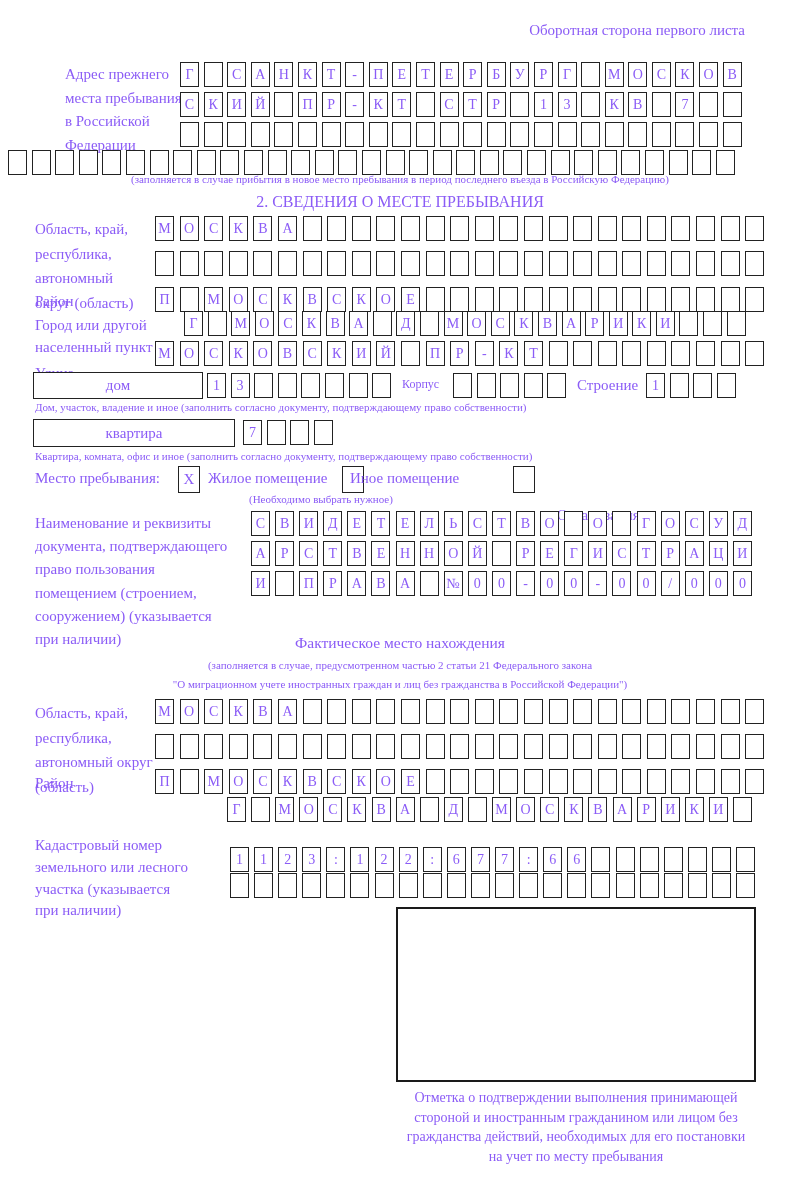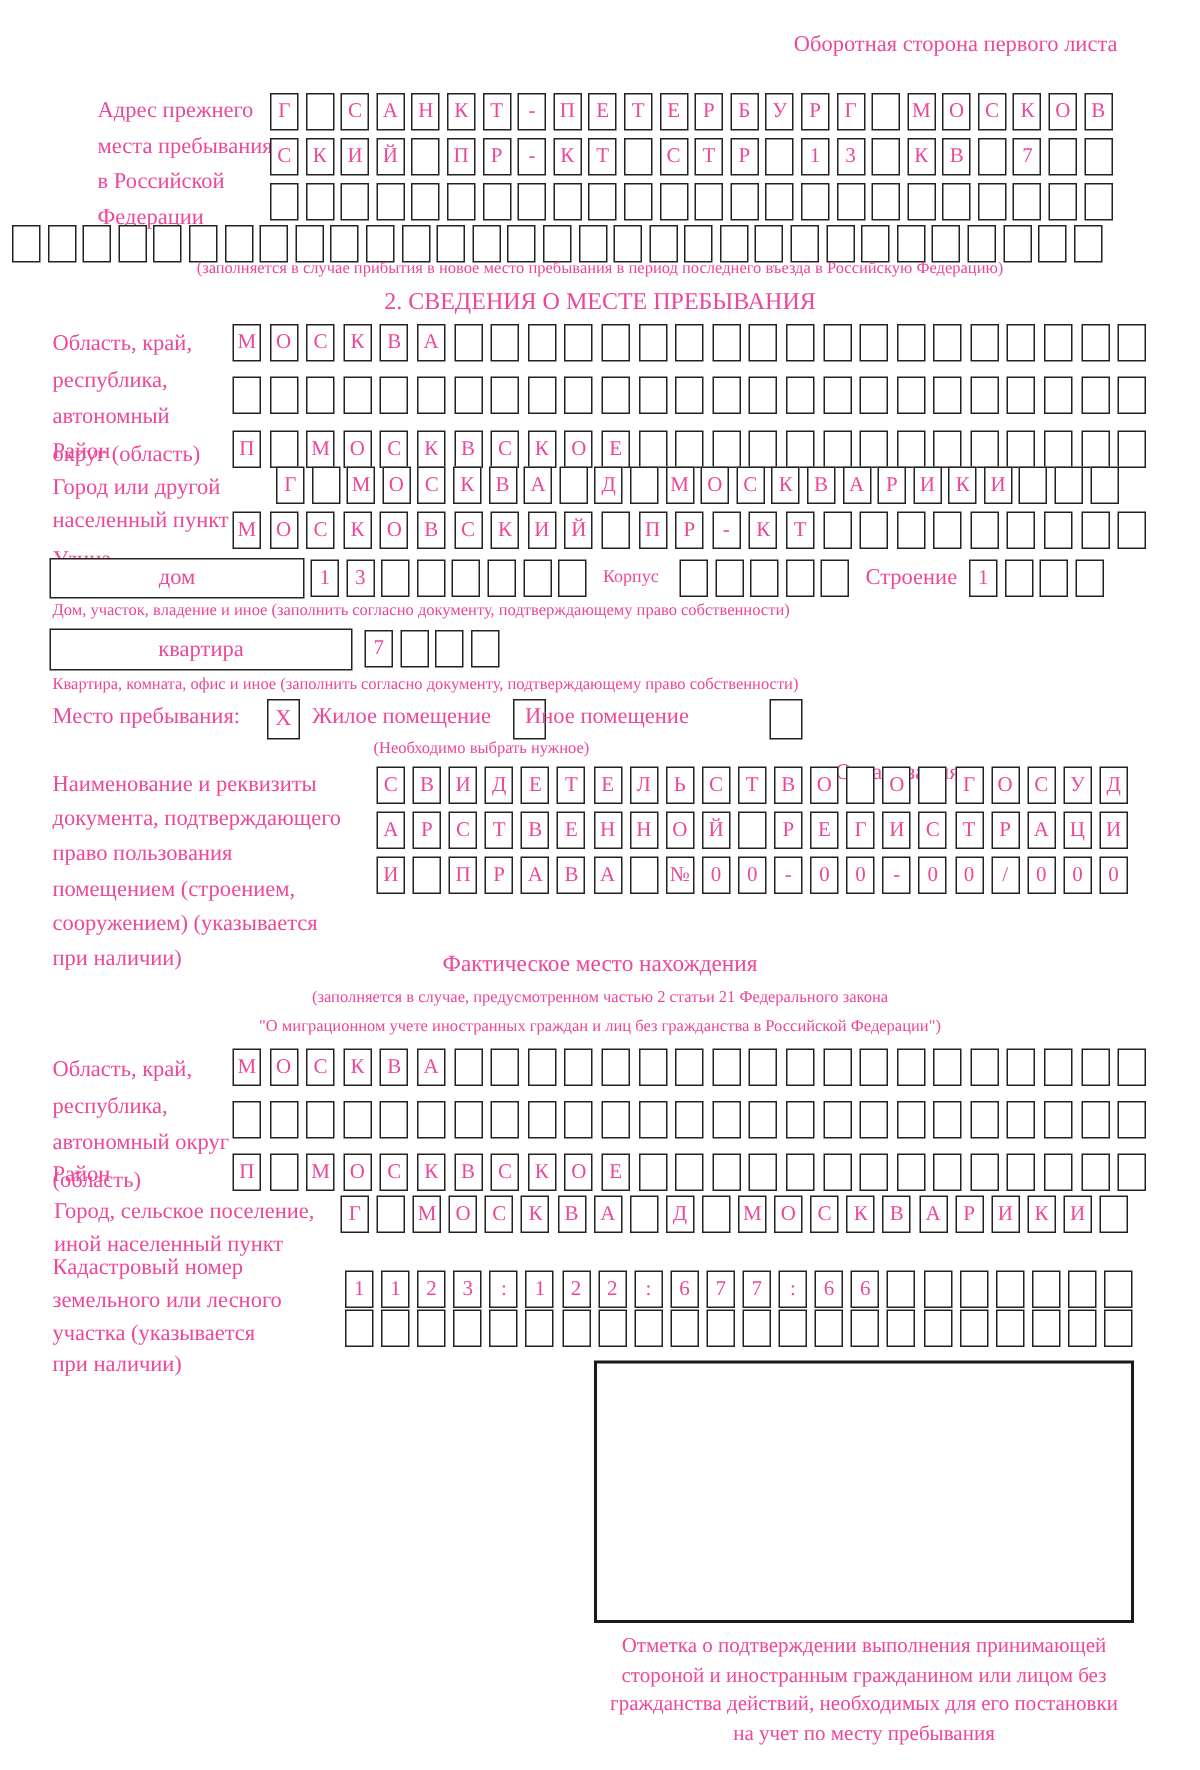--- a/index.html
+++ b/index.html
@@ -1,18 +1,18 @@
 <!DOCTYPE html>
 <html><head>
 <meta charset="utf-8">
 <style>
   html,body{margin:0;padding:0;background:#fff;}
   #page{
     position:relative;width:800px;height:1180px;background:#ffffff;
-    font-family:"Liberation Serif","DejaVu Serif",serif;color:#ec4899;overflow:hidden;
+    font-family:"Liberation Serif","DejaVu Serif",serif;color:#8b5cf6;overflow:hidden;
   }
   .abs{position:absolute;}
   .lbl{font-size:15px;line-height:23.5px;white-space:pre-line;}
   .note{font-size:11px;}
   .bold{font-weight:normal;}
   .center{left:0;width:800px;text-align:center;}
   .cellrow{position:absolute;display:flex;}
   .cell{
     box-sizing:border-box;flex:0 0 auto;width:19px;height:25px;margin-right:4.6px;
     border:1.6px solid #222;display:flex;align-items:center;justify-content:center;
@@ -509,22 +509,20 @@
       <span class="cell"></span>
       <span class="cell"></span>
       <span class="cell"></span>
       <span class="cell"></span>
       <span class="cell"></span>
       <span class="cell"></span>
       <span class="cell"></span>
       <span class="cell"></span>
     </div>
 
-  <div class="abs lbl" style="left:36px;top:797px;line-height:22px;">Город, сельское поселение,
-иной населенный пункт</div>
   <div class="cellrow u24g" style="left:227px;top:797px;">
       <span class="cell">Г</span>
       <span class="cell"></span>
       <span class="cell">М</span>
       <span class="cell">О</span>
       <span class="cell">С</span>
       <span class="cell">К</span>
       <span class="cell">В</span>
       <span class="cell">А</span>
       <span class="cell"></span>

